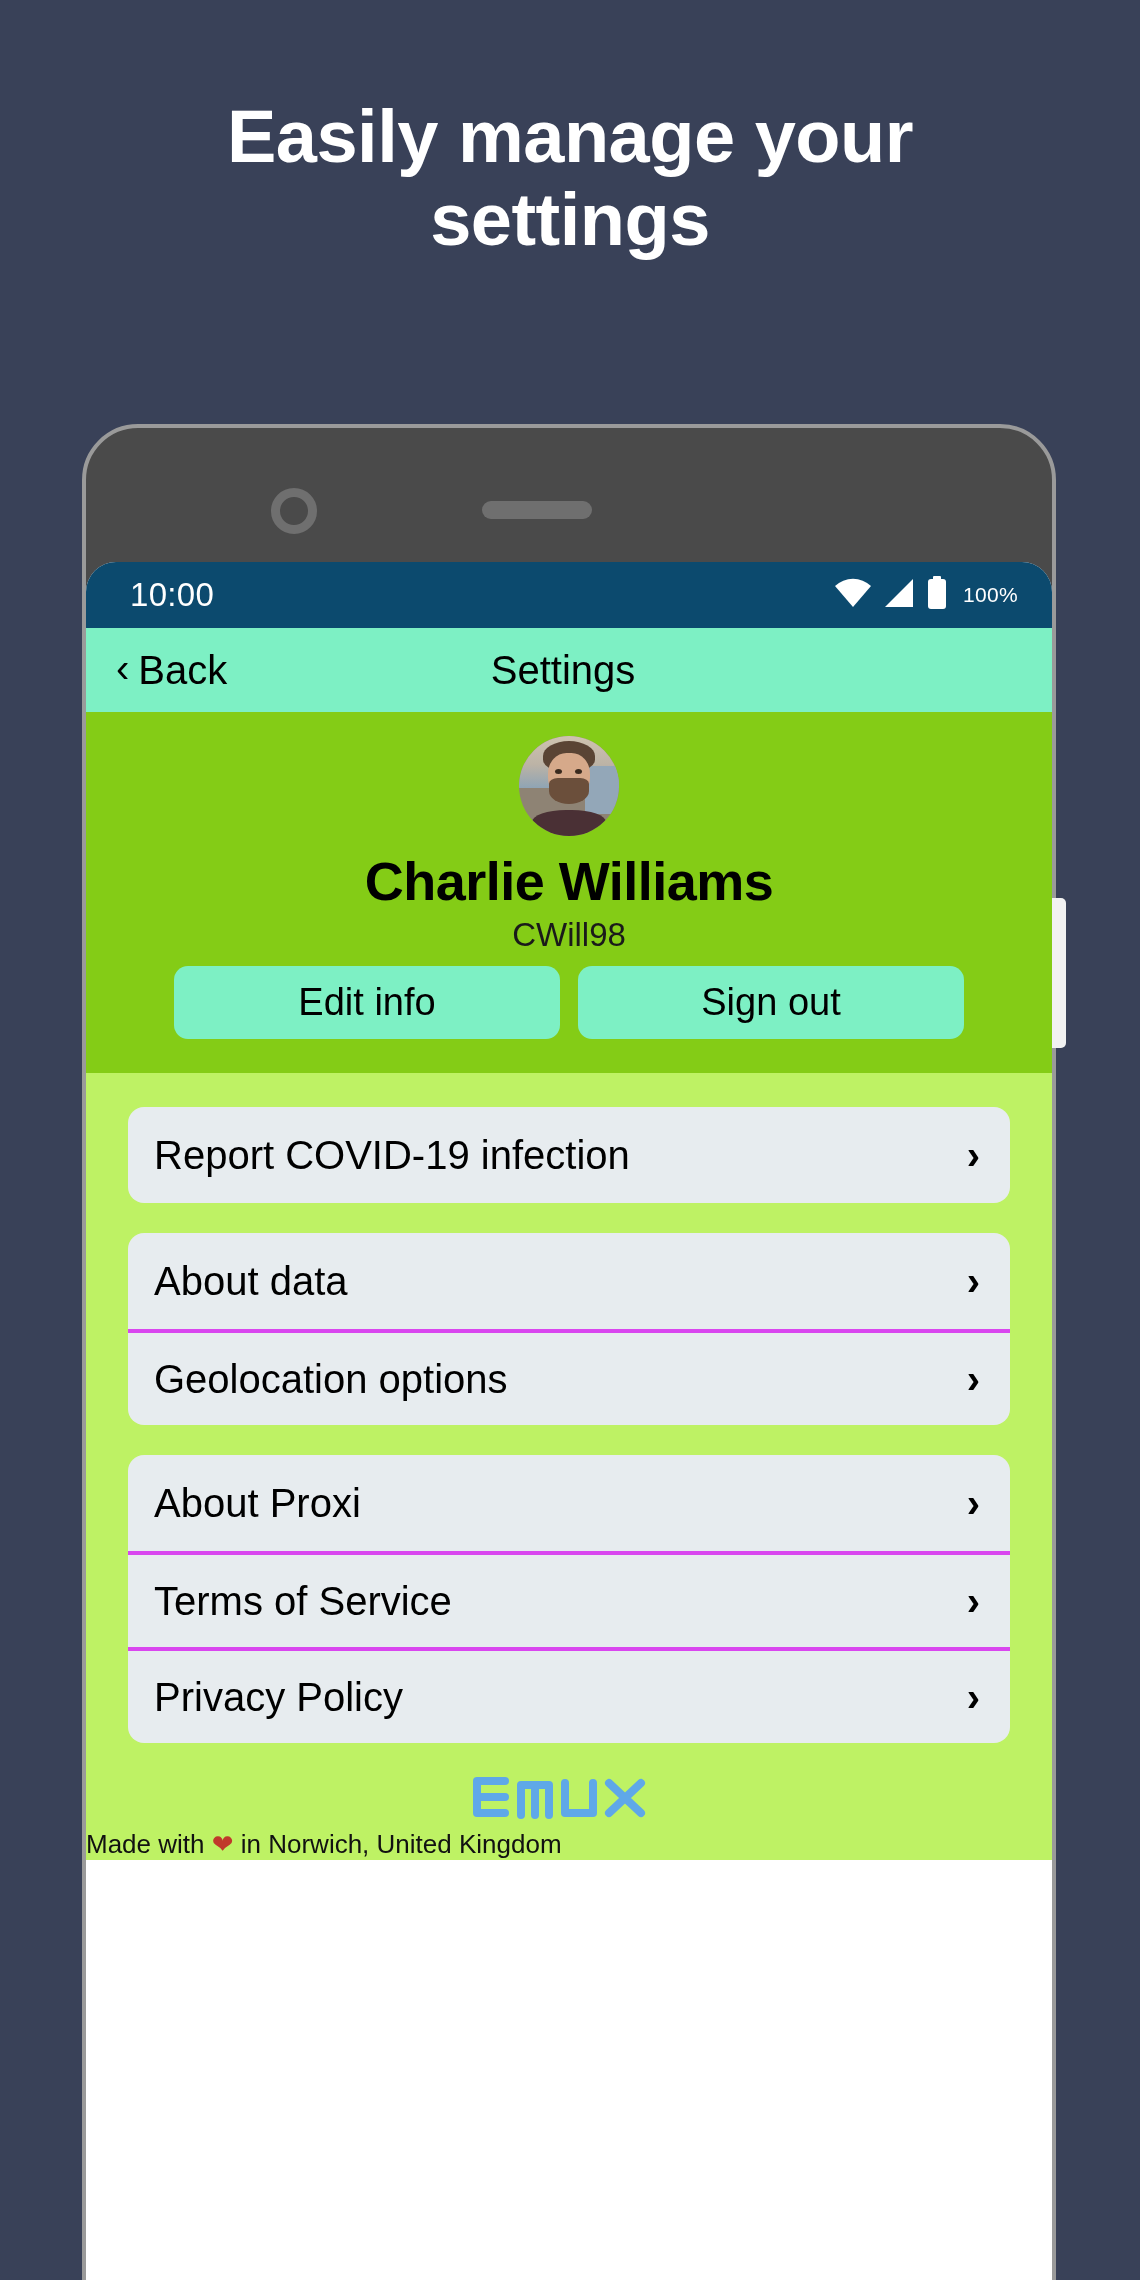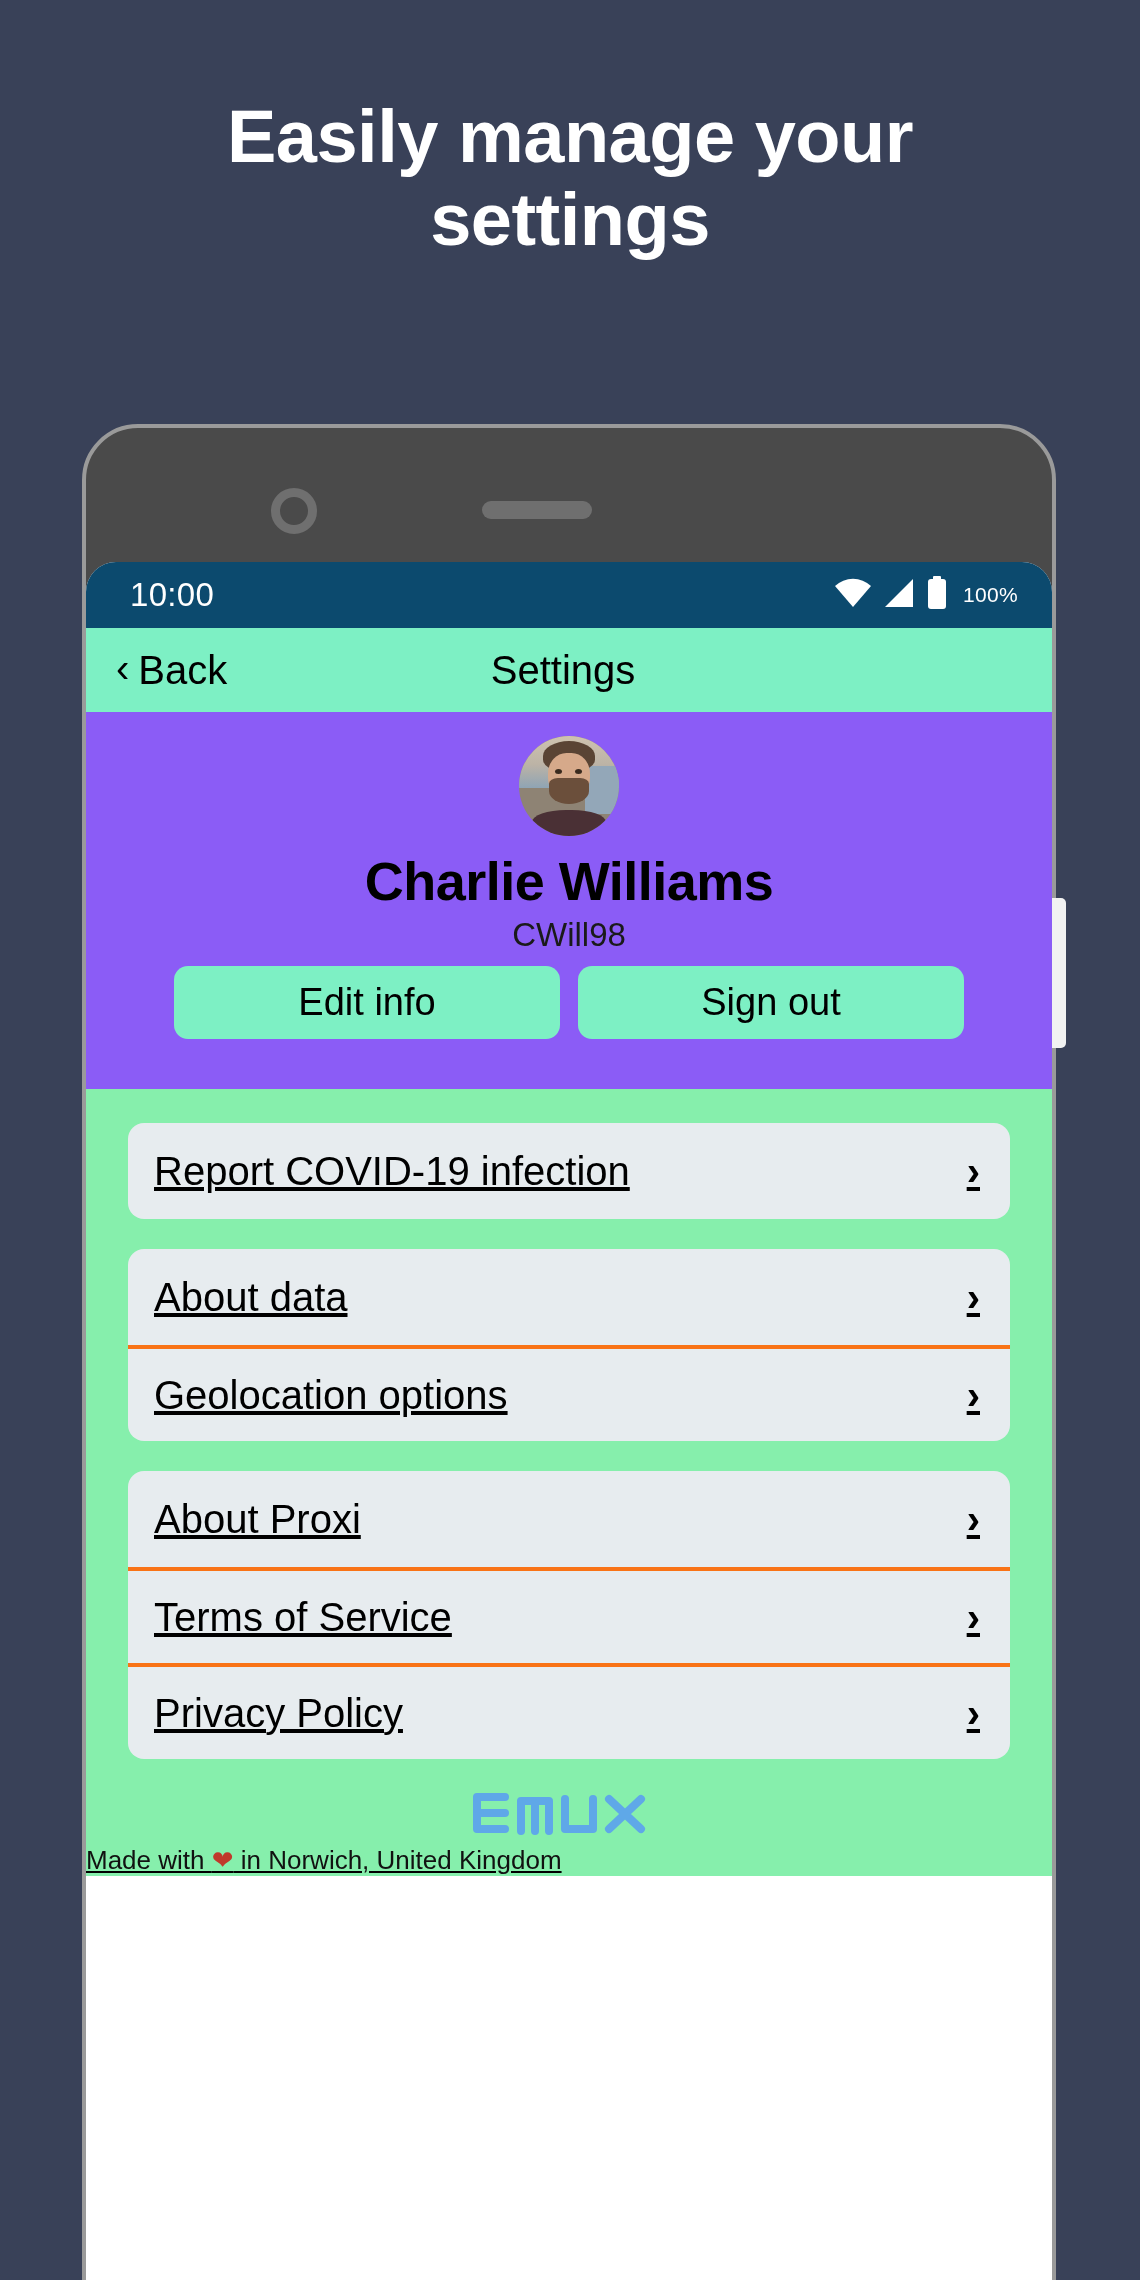--- a/index.html
+++ b/index.html
@@ -155,22 +155,22 @@
     left: 0;
     right: 12px;
     text-align: center;
     font-size: 40px;
     color: #000000;
     pointer-events: none;
   }
 
   
   .profile {
-    background: #8b5cf6;
-    padding: 24px 0 50px;
+    background: #84cc16;
+    padding: 24px 0 34px;
     text-align: center;
   }
 
   .avatar {
     width: 100px;
     height: 100px;
     border-radius: 50%;
     margin: 0 auto;
     overflow: hidden;
     position: relative;
@@ -240,43 +240,42 @@
     border: none;
     border-radius: 14px;
     color: #000000;
     font-size: 38px;
     font-family: "Liberation Sans", sans-serif;
     cursor: pointer;
   }
 
   
   .settings-body {
-    background: #86efac;
+    background: #bef264;
     padding: 34px 0 0;
-    text-decoration: underline;
   }
 
   .settings-group {
     margin: 0 42px 30px;
     background: #e7ecef;
     border-radius: 16px;
     overflow: hidden;
   }
 
   .settings-row {
     height: 96px;
     display: flex;
     align-items: center;
     justify-content: space-between;
     padding: 0 30px 0 26px;
     cursor: pointer;
   }
 
   .settings-row + .settings-row {
-    border-top: 4px solid #f97316;
+    border-top: 4px solid #d946ef;
   }
 
   .settings-label {
     font-size: 40px;
     color: #000000;
   }
 
   .row-chevron {
     font-size: 40px;
     font-weight: bold;

